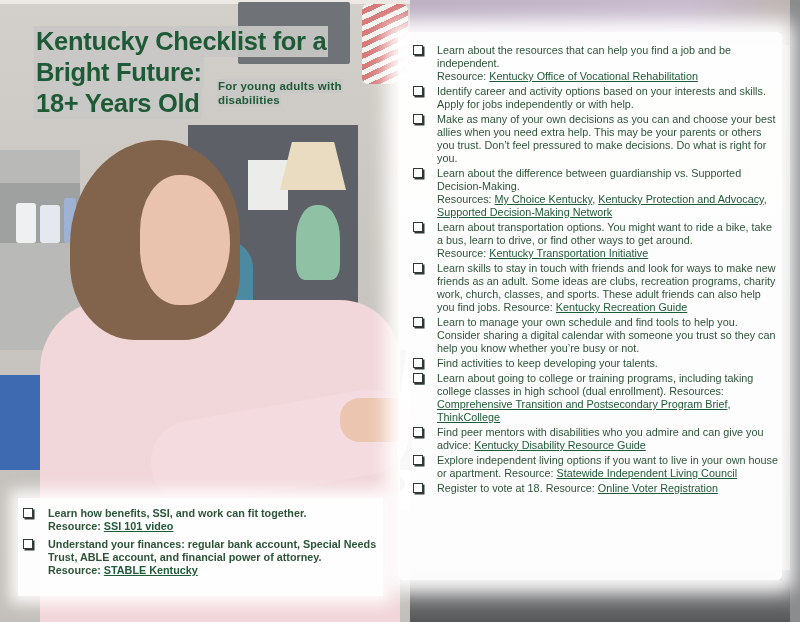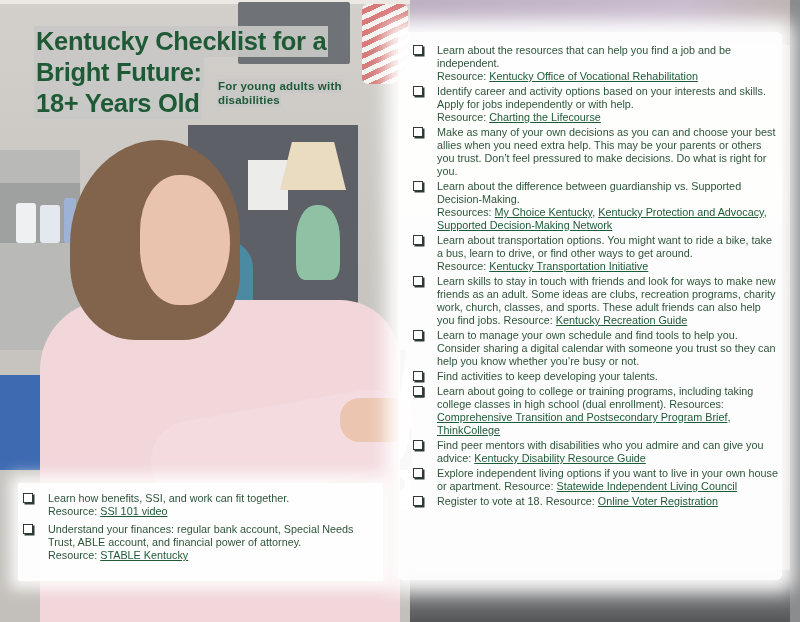--- a/index.html
+++ b/index.html
@@ -78,23 +78,24 @@
     .checkbox {
       position: absolute; left: 1px; top: 1px;
       width: 10px; height: 10px; border: 1.3px solid #2e3a33;
       box-shadow: 1.5px 1.5px 0 #2e3a33; background: #fff;
     }
     .item a, .link { color: #1f5a36; text-decoration: underline; cursor: pointer; }
     .line-block { display: block; }
 
     
     .left-panel {
-      position: absolute; left: 18px; top: 483px; width: 365px; height: 98px;
+      position: absolute; left: 18px; top: 498px; width: 365px; height: 98px;
       background: rgba(255,255,255,.97);
       box-shadow: 0 0 14px 8px rgba(255,255,255,.9);
+      font-weight: bold;
     }
     .left-panel ul { list-style: none; position: absolute; left: 4px; top: 9px; width: 355px; }
     .left-panel .item { padding-left: 26px; margin-bottom: 5px; }
   </style>
 </head>
 <body>
 
 <div class="page">
 
   <div class="photo">
@@ -140,21 +141,20 @@
   <div class="right-panel">
     <ul>
       <li class="item">
         <span class="checkbox"></span>
         <span>Learn about the resources that can help you find a job and be independent.</span>
         <span class="line-block"><span>Resource: </span><a class="link">Kentucky Office of Vocational Rehabilitation</a></span>
       </li>
       <li class="item">
         <span class="checkbox"></span>
         <span>Identify career and activity options based on your interests and skills. Apply for jobs independently or with help.</span>
-        <span class="line-block"><span>Resource: </span><a class="link">Charting the Lifecourse</a></span>
       </li>
       <li class="item">
         <span class="checkbox"></span>
         <span>Make as many of your own decisions as you can and choose your best allies when you need extra help. This may be your parents or others you trust. Don’t feel pressured to make decisions. Do what is right for you.</span>
       </li>
       <li class="item">
         <span class="checkbox"></span>
         <span>Learn about the difference between guardianship vs. Supported Decision-Making.</span>
         <span class="line-block"><span>Resources: </span><a class="link">My Choice Kentucky</a>, <a class="link">Kentucky Protection and Advocacy</a>, <a class="link">Supported Decision-Making Network</a></span>
       </li>

